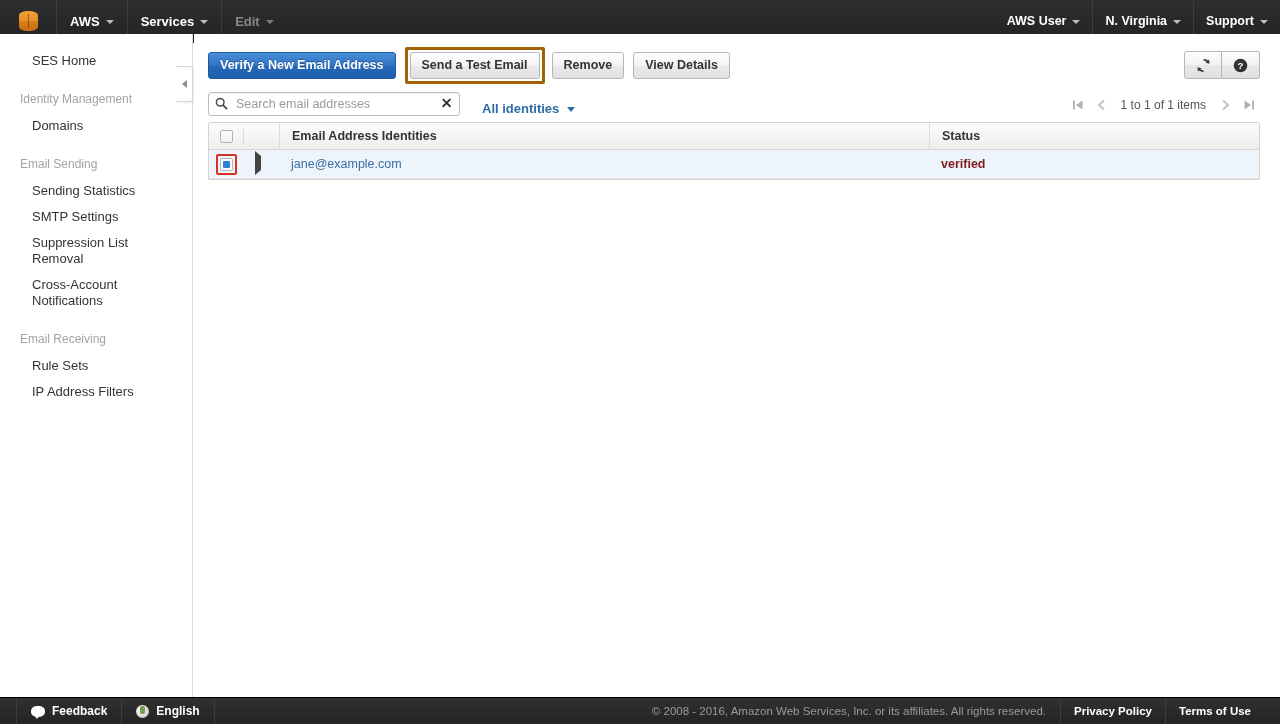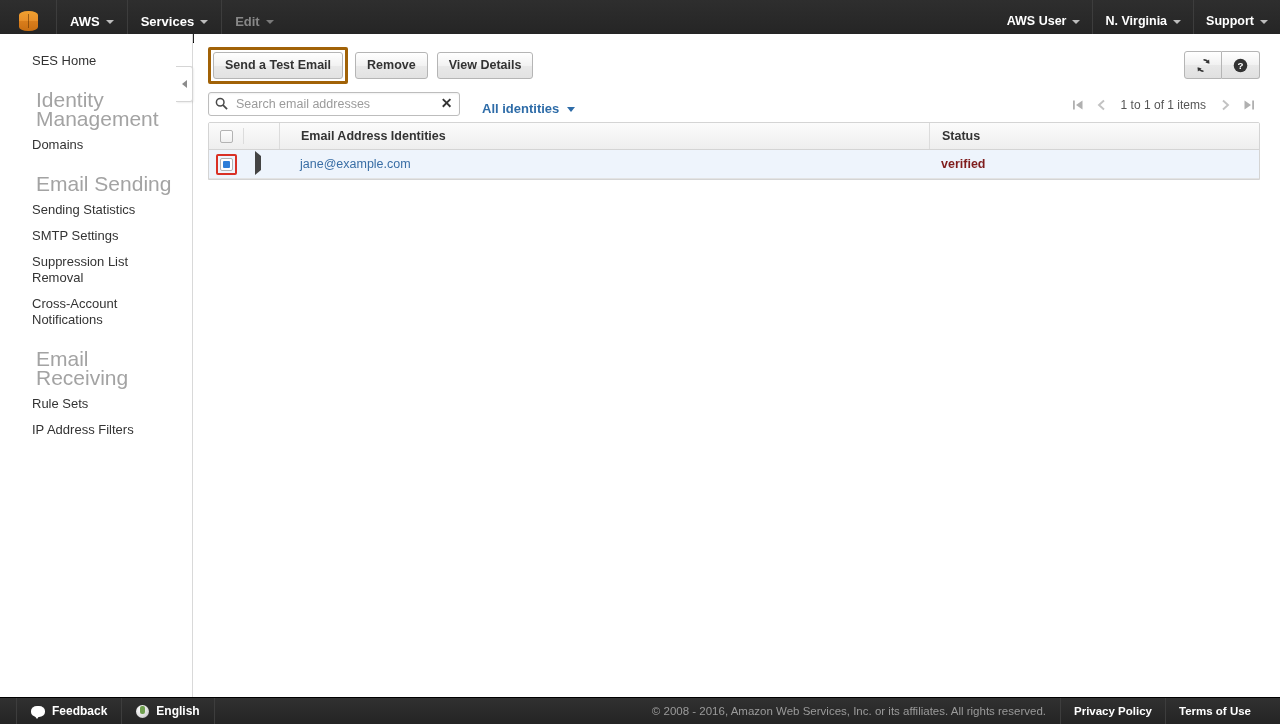--- a/index.html
+++ b/index.html
@@ -74,22 +74,22 @@
   }
   .side-link.active {
     font-weight: bold; color: #111111;
   }
   .side-link.active::before {
     content: ""; position: absolute;
     left: 23px; top: 5px; bottom: 5px;
     width: 3px; background: #ec912d;
   }
   .side-group {
-    font-size: 21px; color: #a3a3a3;
-    padding: 16px 12px 4px 36px;
+    font-size: 12px; color: #a3a3a3;
+    padding: 16px 12px 4px 20px;
     line-height: 19px;
   }
   .collapse-tab {
     position: absolute; top: 32px; left: 176px;
     width: 17px; height: 36px;
     background: #ffffff;
     border: 1px solid #d5d5d5;
     border-left: none;
     border-radius: 0 3px 3px 0;
     display: flex; align-items: center; justify-content: center;
@@ -225,21 +225,21 @@
     height: 27px;
     background: linear-gradient(to bottom, #fbfbfb 0%, #eeeeee 100%);
     border-bottom: 1px solid #d4d4d4;
   }
   .th {
     font-size: 12.5px; font-weight: bold; color: #333333;
     display: flex; align-items: center; height: 100%;
   }
   .col-check { width: 34px; display: flex; align-items: center; justify-content: center; }
   .col-exp  { width: 36px; border-left: 1px solid #dcdcdc; height: 16px; }
-  .col-name { flex: 1; padding-left: 21px; border-left: 1px solid #dcdcdc; }
+  .col-name { flex: 1; padding-left: 12px; border-left: 1px solid #dcdcdc; }
   .col-status { width: 330px; padding-left: 12px; border-left: 1px solid #dcdcdc; }
 
   .trow {
     display: flex; align-items: center;
     height: 29px;
     background: #eef4fc;
     border-bottom: 1px solid #e3e3e3;
     font-size: 12.5px;
   }
   .trow .col-exp, .trow .col-name, .trow .col-status { border-left: none; }
@@ -401,20 +401,21 @@
   </div>
 
   <div class="collapse-tab">
     <i></i>
   </div>
 </div>
 
 <div class="main">
 
   <div class="toolbar">
+    <button class="btn primary">Verify a New Email Address</button>
     <span class="btn-highlight">
       <button class="btn">Send a Test Email</button>
     </span>
     <button class="btn">Remove</button>
     <button class="btn">View Details</button>
 
     <div class="toolbar-right">
       <div class="icon-btn">
         <svg width="17" height="17" viewBox="0 0 20 20">
           <path d="M10 3.2a6.8 6.8 0 0 1 6.0 3.6" stroke="#333" stroke-width="1.9" fill="none"></path>

